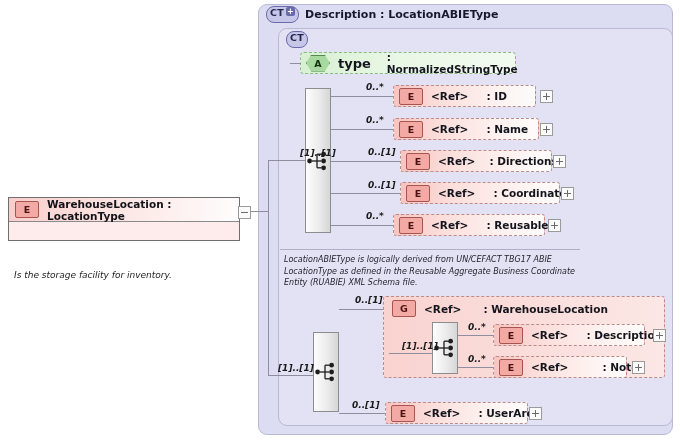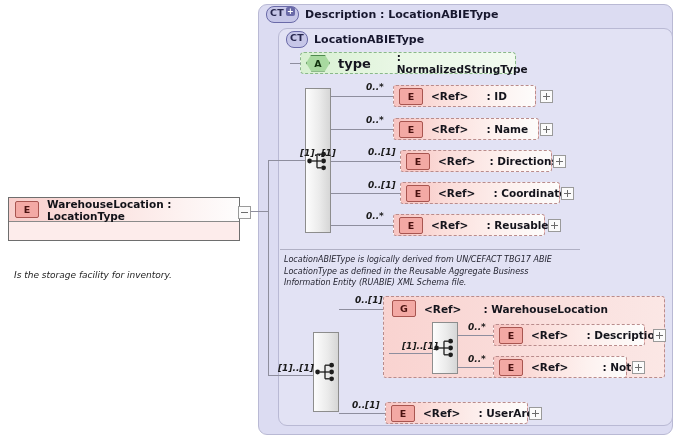--- a/index.html
+++ b/index.html
@@ -46,21 +46,21 @@
     display:flex;align-items:center;padding-left:5px;
   }
   .a-badge{
     width:22px;height:15px;flex:0 0 auto;
     background:#a8d9a0;border:1px solid #4f8a4f;color:#11330f;
     font-size:9.5px;font-weight:bold;display:flex;align-items:center;justify-content:center;
     clip-path:polygon(22% 0,78% 0,100% 50%,78% 100%,22% 100%,0 50%);
     border-radius:2px;
   }
   .attr-name{font-size:13px;font-weight:bold;color:#15151f;margin-left:8px;}
-  .attr-type{font-size:10.5px;font-weight:bold;color:#15151f;margin-left:26px;}
+  .attr-type{font-size:10.5px;font-weight:bold;color:#15151f;margin-left:16px;}
 
   
   .el-node{
     position:absolute;height:22px;box-sizing:border-box;
     background:linear-gradient(90deg,#f7c4c1 0%,#fbdedb 32%,#fdf1ef 70%,#fdfcfb 100%);
     border:1px dashed #b98c8c;border-radius:3px;
     display:flex;align-items:center;padding-left:5px;white-space:nowrap;
   }
   .e-badge{
     width:22px;height:15px;flex:0 0 auto;border-radius:2px;
@@ -154,21 +154,20 @@
     </span>
     <span class="name">Description : LocationABIEType</span>
   </div>
 
   <div class="abs ct-inner"></div>
 
   <div class="ct-title" style="left:286px;top:31px;">
     <span class="ct-badge">
       <span>CT</span>
     </span>
-    <span class="name">LocationABIEType</span>
   </div>
 
   <div class="abs attr-node">
     <span class="a-badge">A</span>
     <span class="attr-name">type</span>
     <span class="attr-type">: NormalizedStringType</span>
   </div>
 
   <div class="ln lnh" style="left:290px;top:63px;width:11px;"></div>
 
@@ -227,21 +226,21 @@
 
   <div class="el-node" style="left:393px;top:214px;width:152px;">
     <span class="e-badge">E</span>
     <span class="el-ref">&lt;Ref&gt;</span>
     <span class="el-type" style="margin-left:18px;">: Reusable</span>
   </div>
   <div class="plusbox" style="left:548px;top:219px;"></div>
   <div class="occ" style="left:366px;top:211px;">0..*</div>
   <div class="ln lnh" style="left:331px;top:225px;width:62px;"></div>
 
-  <div class="abs anno">LocationABIEType is logically derived from UN/CEFACT TBG17 ABIE LocationType as defined in the Reusable Aggregate Business Information Entity (RUABIE) XML Schema file.</div>
+  <div class="abs anno">LocationABIEType is logically derived from UN/CEFACT TBG17 ABIE LocationType as defined in the Reusable Aggregate Business Coordinate Entity (RUABIE) XML Schema file.</div>
 
   <div class="abs seq" style="left:313px;top:332px;width:26px;height:80px;">
     <svg width="22" height="20" viewBox="0 0 22 20">
       <circle cx="2.6" cy="10" r="2.4" fill="#1d1d1d"></circle>
       <line x1="5" y1="10" x2="10" y2="10" stroke="#1d1d1d" stroke-width="1.3"></line>
       <line x1="10" y1="3.2" x2="10" y2="16.8" stroke="#1d1d1d" stroke-width="1.3"></line>
       <line x1="10" y1="3.2" x2="14.5" y2="3.2" stroke="#1d1d1d" stroke-width="1.3"></line>
       <line x1="10" y1="10" x2="14.5" y2="10" stroke="#1d1d1d" stroke-width="1.3"></line>
       <line x1="10" y1="16.8" x2="14.5" y2="16.8" stroke="#1d1d1d" stroke-width="1.3"></line>
       <circle cx="16.6" cy="3.2" r="2.4" fill="#1d1d1d"></circle>

